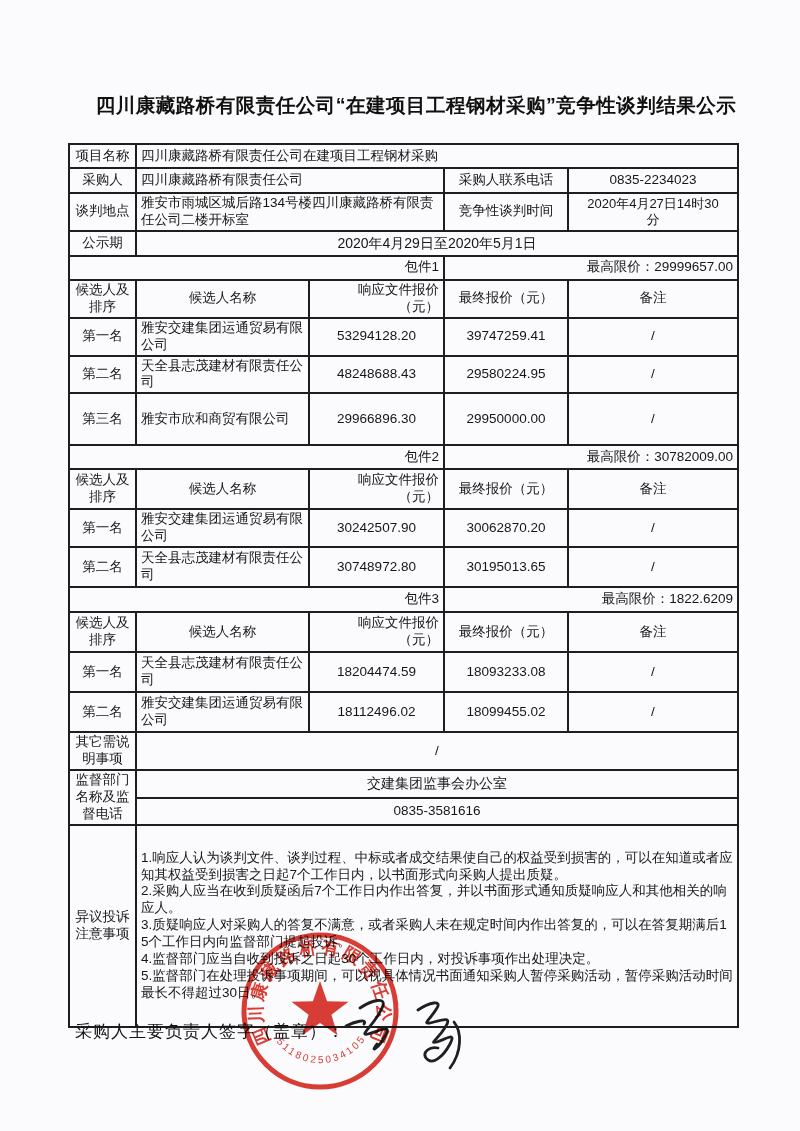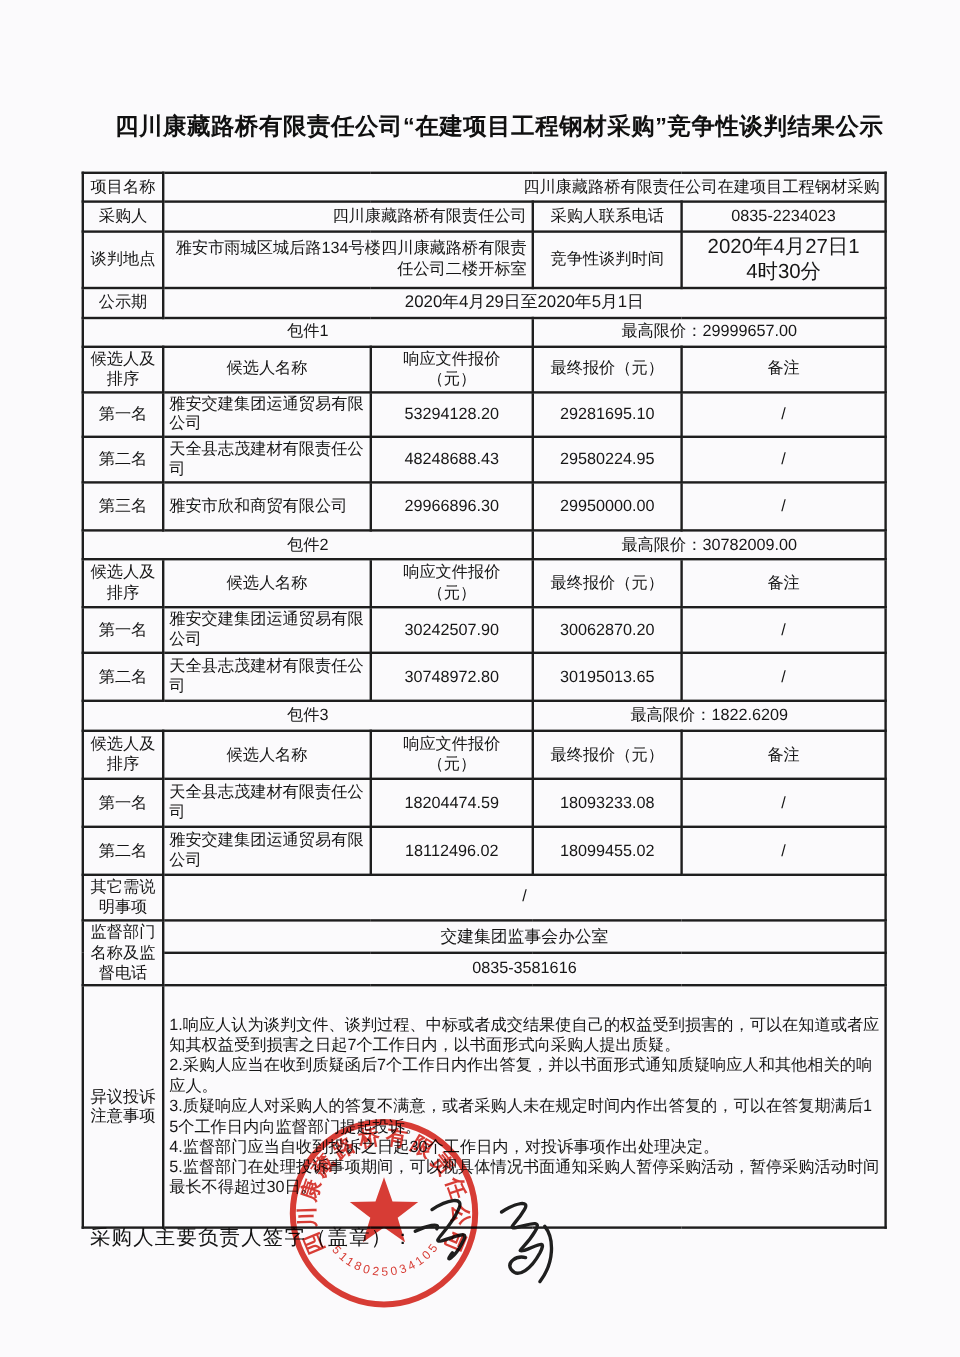--- a/index.html
+++ b/index.html
@@ -20,26 +20,26 @@
     width:669px;border-collapse:collapse;table-layout:fixed;
   }
   table.results td{
     border:2px solid #1e1e1e;
     font-size:13.5px;line-height:1.25;
     padding:1px 4px;vertical-align:middle;
     word-break:break-all;overflow:hidden;
   }
   td.lbl{text-align:center;font-size:13px;padding:1px 3px;}
   td.ctr{text-align:center;}
-  td.leftv{text-align:right;padding-left:6px;font-size:14px;}
+  td.leftv{text-align:left;padding-left:6px;font-size:14px;}
   td.venue{padding-right:16px;font-size:14px;}
   td.namecell{text-align:left;padding:2px 16px 2px 5px;font-size:14px;line-height:1.3;}
   td.hdr{text-align:center;font-size:14px;}
-  td.prewrap{white-space:pre-line;word-break:keep-all;}
-  td.pkg{text-align:center;font-size:14px;margin-top:28px;}
+  td.prewrap{white-space:pre-line;word-break:keep-all;text-align:right;}
+  td.pkg{text-align:right;font-size:14px;margin-top:28px;}
   td.objection{
     text-align:left;padding:6px 4px 6px 6px;font-size:14px;line-height:19px;
   }
   .obj-item{margin:0;}
   .sign-line{
     position:absolute;left:75px;top:1020px;
     font-size:17px;color:#141414;letter-spacing:1px;
   }
   .seal{
     position:absolute;left:220px;top:911px;width:200px;height:200px;
@@ -72,21 +72,21 @@
   <tr style="height:25px">
     <td class="lbl">采购人</td>
     <td class="leftv" colspan="2">四川康藏路桥有限责任公司</td>
     <td class="ctr">采购人联系电话</td>
     <td class="ctr">0835-2234023</td>
   </tr>
   <tr style="height:36px">
     <td class="lbl">谈判地点</td>
     <td class="leftv venue" colspan="2">雅安市雨城区城后路134号楼四川康藏路桥有限责任公司二楼开标室</td>
     <td class="ctr">竞争性谈判时间</td>
-    <td class="ctr" style="padding:1px 16px;font-size:17px">2020年4月27日14时30分</td>
+    <td class="ctr" style="padding:1px 16px;font-size:13px">2020年4月27日14时30分</td>
   </tr>
   <tr style="height:25px">
     <td class="lbl">公示期</td>
     <td class="ctr" colspan="4" style="font-size:14px">2020年4月29日至2020年5月1日</td>
   </tr>
 
   <tr style="height:24px">
     <td class="pkg" colspan="3">包件1</td>
     <td class="pkg" colspan="2">最高限价：29999657.00</td>
   </tr>
@@ -95,31 +95,31 @@
     <td class="hdr">候选人名称</td>
     <td class="hdr prewrap">响应文件报价
 （元）</td>
     <td class="hdr">最终报价（元）</td>
     <td class="hdr">备注</td>
   </tr>
   <tr style="height:36px">
     <td class="lbl">第一名</td>
     <td class="namecell">雅安交建集团运通贸易有限公司</td>
     <td class="ctr">53294128.20</td>
-    <td class="ctr">29281695.10</td>
+    <td class="ctr">39747259.41</td>
     <td class="ctr">/</td>
   </tr>
   <tr style="height:36px">
     <td class="lbl">第二名</td>
     <td class="namecell">天全县志茂建材有限责任公司</td>
     <td class="ctr">48248688.43</td>
     <td class="ctr">29580224.95</td>
     <td class="ctr">/</td>
   </tr>
-  <tr style="height:40px">
+  <tr style="height:52px">
     <td class="lbl">第三名</td>
     <td class="namecell">雅安市欣和商贸有限公司</td>
     <td class="ctr">29966896.30</td>
     <td class="ctr">29950000.00</td>
     <td class="ctr">/</td>
   </tr>
 
   <tr style="height:24px">
     <td class="pkg" colspan="3">包件2</td>
     <td class="pkg" colspan="2">最高限价：30782009.00</td>

